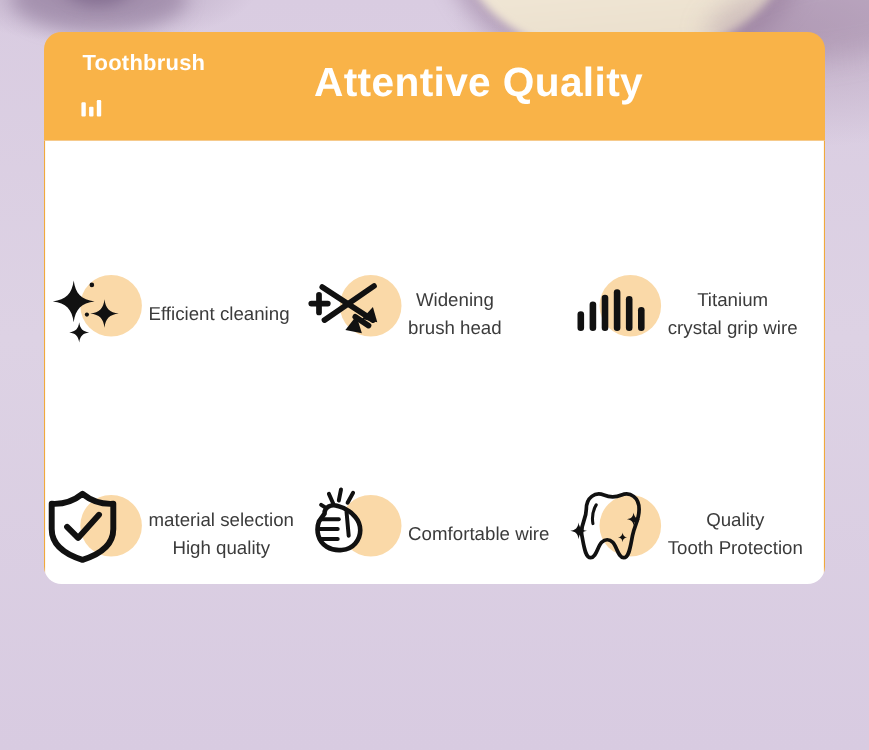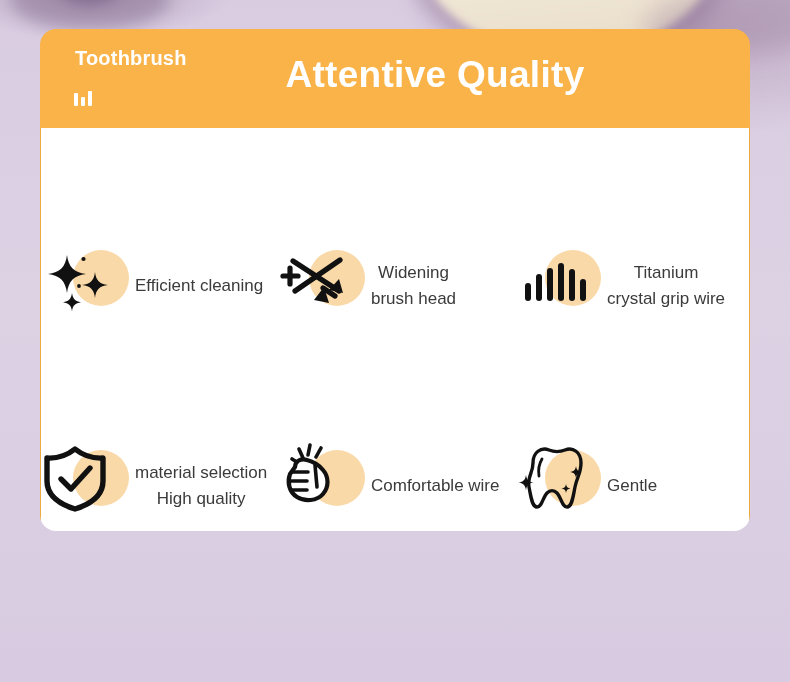--- a/index.html
+++ b/index.html
@@ -324,19 +324,20 @@
             <path d="M20 24 C20 13 28 8 36 11 C41 13 47 13 52 11 C60 8 68 13 68 24 C68 34 64 38 62 48
                      C60 58 59 68 54 68 C49 68 48 58 44 54 C41 51 37 51 34 54 C30 58 29 68 24 68
                      C19 68 18 58 16 48 C14 38 20 34 20 24 Z" fill="none" stroke="#111" stroke-width="3.4" stroke-linejoin="round"></path>
             <path d="M29 20 C26 25 25 31 26 37" fill="none" stroke="#111" stroke-width="2.8" stroke-linecap="round"></path>
             <path d="M13 36 C13.8 41 15.6 42.8 20.6 43.6 C15.6 44.4 13.8 46.2 13 51.2 C12.2 46.2 10.4 44.4 5.4 43.6 C10.4 42.8 12.2 41 13 36 Z" fill="#111"></path>
             <path d="M63 27 C63.6 31 65 32.4 69 33 C65 33.6 63.6 35 63 39 C62.4 35 61 33.6 57 33 C61 32.4 62.4 31 63 27 Z" fill="#111"></path>
             <path d="M53 45 C53.5 48 54.5 49 57.5 49.5 C54.5 50 53.5 51 53 54 C52.5 51 51.5 50 48.5 49.5 C51.5 49 52.5 48 53 45 Z" fill="#111"></path>
           </svg>
         </div>
         <div class="caption">
-          <span>Gentle</span>
+          <span>Quality</span>
+          <span>Tooth Protection</span>
         </div>
       </div>
 
     </div>
   </div>
 </div>
 
 </body></html>

